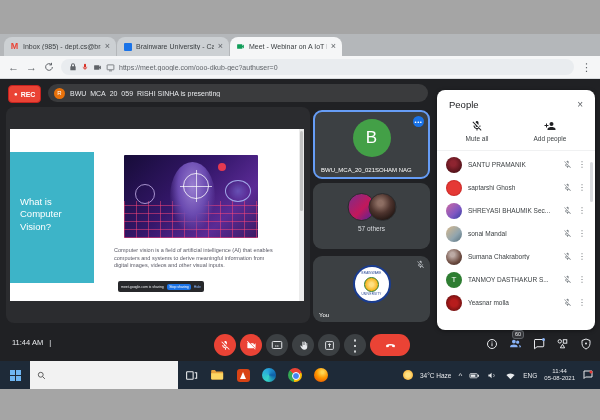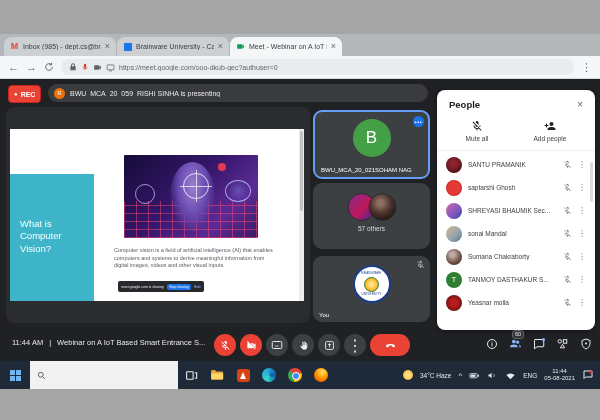--- a/index.html
+++ b/index.html
@@ -35,21 +35,21 @@
   .present-pill{position:absolute;left:48px;top:5px;width:380px;height:18px;background:#3a3b3d;border-radius:9px;
                 display:flex;align-items:center;gap:5px;padding:0 6px;box-sizing:border-box;}
   .present-avatar{width:11px;height:11px;border-radius:50%;background:#e8710a;color:#fff;font-size:6px;
                   display:flex;align-items:center;justify-content:center;}
   .present-text{color:#e8eaed;font-size:7px;white-space:nowrap;overflow:hidden;}
 
   .share-tile{position:absolute;left:6px;top:28px;width:304px;height:216px;background:#2b2c2f;border-radius:8px;}
   .slide{position:absolute;left:4px;top:22px;width:294px;height:172px;background:#fff;overflow:hidden;}
   .slide-scroll{position:absolute;right:0;top:0;width:5px;height:100%;background:#ececec;}
   .slide-thumb{position:absolute;right:1px;top:2px;width:3px;height:80px;background:#c3c3c3;border-radius:2px;}
-  .teal-box{position:absolute;left:0;top:23px;width:84px;height:131px;background:#3db4c8;margin-top:22px;}
+  .teal-box{position:absolute;left:0;top:23px;width:84px;height:131px;background:#3db4c8;}
   .slide-title{position:absolute;left:10px;top:44px;width:62px;color:#fff;font-size:9.5px;line-height:1.3;font-weight:400;}
   .ai-image{position:absolute;left:114px;top:26px;width:134px;height:83px;border-radius:1px;
             background:linear-gradient(135deg,#160c38 0%,#35176b 45%,#5b2b96 75%,#3a1a62 100%);overflow:hidden;}
   .ai-grid{position:absolute;left:0;bottom:0;width:100%;height:45%;
            background:repeating-linear-gradient(90deg,rgba(255,70,120,.5) 0 1px,transparent 1px 12px),
                       repeating-linear-gradient(0deg,rgba(255,70,120,.5) 0 1px,transparent 1px 8px);}
   .ai-face{position:absolute;left:34%;top:8%;width:34%;height:84%;border-radius:50% 50% 45% 45%;
            background:radial-gradient(ellipse at 50% 35%,#9a7fd1 0%,#6a4ab0 45%,rgba(60,30,110,0) 75%);}
   .ai-ring{position:absolute;left:44%;top:22%;width:24px;height:24px;border:1px solid rgba(255,255,255,.8);border-radius:50%;}
   .ai-ring:before{content:"";position:absolute;left:50%;top:-4px;width:1px;height:32px;background:rgba(255,255,255,.7);}
@@ -84,21 +84,21 @@
            background:#fff;border:2px solid #1a3c8f;box-sizing:border-box;display:flex;flex-direction:column;
            align-items:center;justify-content:center;}
   .bw-logo .bw-t{color:#1a3c8f;font-size:3px;line-height:1.2;letter-spacing:.2px;}
   .bw-core{width:13px;height:13px;border-radius:50%;background:radial-gradient(circle,#ffe082 20%,#f5b11a 70%);
            border:1px solid #2e7d32;margin:1px 0;}
 
   
   .people{position:absolute;left:437px;top:11px;width:158px;height:240px;background:#fff;border-radius:8px;
           box-shadow:0 1px 4px rgba(0,0,0,.4);overflow:hidden;}
   .pp-head{display:flex;align-items:center;justify-content:space-between;padding:9px 12px 0 12px;}
-  .pp-title{font-size:9.5px;color:#202124;font-weight:bold;}
+  .pp-title{font-size:9.5px;color:#202124;}
   .pp-close{font-size:10px;color:#5f6368;}
   .pp-actions{display:flex;justify-content:space-around;padding:10px 6px 8px 6px;border-bottom:1px solid #f0f1f2;}
   .pp-action{display:flex;flex-direction:column;align-items:center;gap:3px;color:#3c4043;}
   .pp-action .pa-label{font-size:6.5px;color:#3c4043;}
   .pp-list{padding-top:2px;}
   .pp-row{height:23px;display:flex;align-items:center;padding:0 9px;gap:6px;}
   .pp-av{width:16px;height:16px;border-radius:50%;flex:0 0 auto;color:#fff;font-size:8px;
          display:flex;align-items:center;justify-content:center;}
   .av0{background:radial-gradient(circle at 45% 40%,#8e2430 20%,#4a0f16 80%);}
   .av1{background:radial-gradient(circle,#e53935 55%,#8e0000 100%);}
@@ -365,21 +365,20 @@
           <span class="pp-more">⋮</span>
         </div>
       </div>
       <div class="pp-scroll"></div>
     </div>
 
     <div class="controls">
       <div class="cb-left">
         <span>11:44 AM</span>
         <span>|</span>
-        <span>Webinar on A IoT Based Smart Entrance S...</span>
       </div>
       <div class="cb-center">
         <div class="cbtn danger">
           <svg width="11" height="11" viewBox="0 0 24 24" fill="currentColor">
               <path d="M15 11V5a3 3 0 0 0-5.9-.7L15 10.2zM4.3 3 3 4.3l6 6V11a3 3 0 0 0 4.2 2.7l1.6 1.6A5 5 0 0 1 7 11H5a7 7 0 0 0 6 6.9V21h2v-3.1a6.9 6.9 0 0 0 2.4-.8l4.3 4.3 1.3-1.3z"></path>
             </svg>
         </div>
         <div class="cbtn danger">
           <svg width="11" height="11" viewBox="0 0 24 24" fill="currentColor">
               <path d="M21 7l-4 4V8a1 1 0 0 0-1-1H9.8l11 11zM3.3 2 2 3.3 4.7 6H4a1 1 0 0 0-1 1v10a1 1 0 0 0 1 1h12c.3 0 .5-.1.7-.3l3 3 1.3-1.3z"></path>

